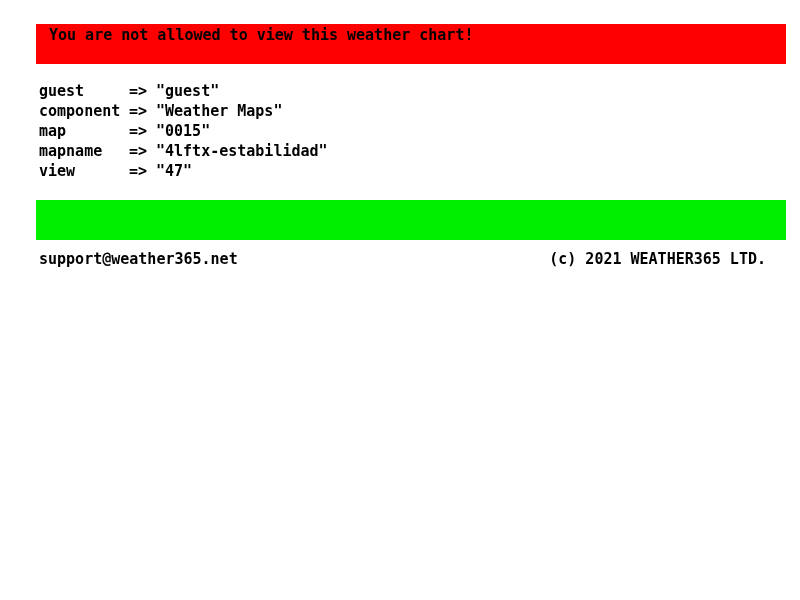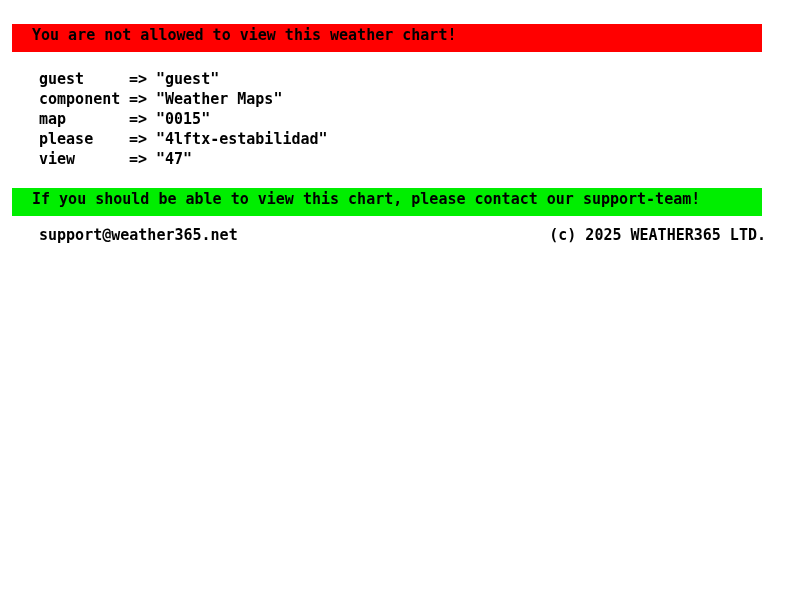--- a/index.html
+++ b/index.html
@@ -13,23 +13,23 @@
     width:800px;height:600px;
     background:var(--paper);
     font-family:"DejaVu Sans Mono","Liberation Mono",monospace;
     font-weight:bold;
     font-size:15px;
     color:var(--ink);
     overflow:hidden;
   }
   .banner{
     width:750px;
-    margin-left:12px;
-    height:28px;
-    padding:2px 0 0 20px;
+    margin-left:36px;
+    height:40px;
+    padding:2px 0 0 13px;
     line-height:19px;
     white-space:nowrap;
     overflow:hidden;
   }
   .banner-error{
     margin-top:24px;
     background:var(--error-banner);
   }
   .banner-info{
     margin-top:19px;
@@ -56,24 +56,23 @@
 <body>
 
 <div class="banner banner-error">
   <div>You are not allowed to view this weather chart!</div>
 </div>
 
 <div class="kv-block">
   <div class="kv-row"><span class="kv-key">guest</span><span class="kv-arrow">=&gt;</span><span class="kv-value">"guest"</span></div>
   <div class="kv-row"><span class="kv-key">component</span><span class="kv-arrow">=&gt;</span><span class="kv-value">"Weather Maps"</span></div>
   <div class="kv-row"><span class="kv-key">map</span><span class="kv-arrow">=&gt;</span><span class="kv-value">"0015"</span></div>
-  <div class="kv-row"><span class="kv-key">please</span><span class="kv-arrow">=&gt;</span><span class="kv-value">"4lftx-estabilidad"</span></div>
+  <div class="kv-row"><span class="kv-key">mapname</span><span class="kv-arrow">=&gt;</span><span class="kv-value">"4lftx-estabilidad"</span></div>
   <div class="kv-row"><span class="kv-key">view</span><span class="kv-arrow">=&gt;</span><span class="kv-value">"47"</span></div>
 </div>
 
 <div class="banner banner-info">
-  <div>If you should be able to view this chart, please contact our support-team!</div>
 </div>
 
 <div class="footer">
   <span>support@weather365.net</span>
-  <span>(c) 2025 WEATHER365 LTD.</span>
+  <span>(c) 2021 WEATHER365 LTD.</span>
 </div>
 
 </body></html>

